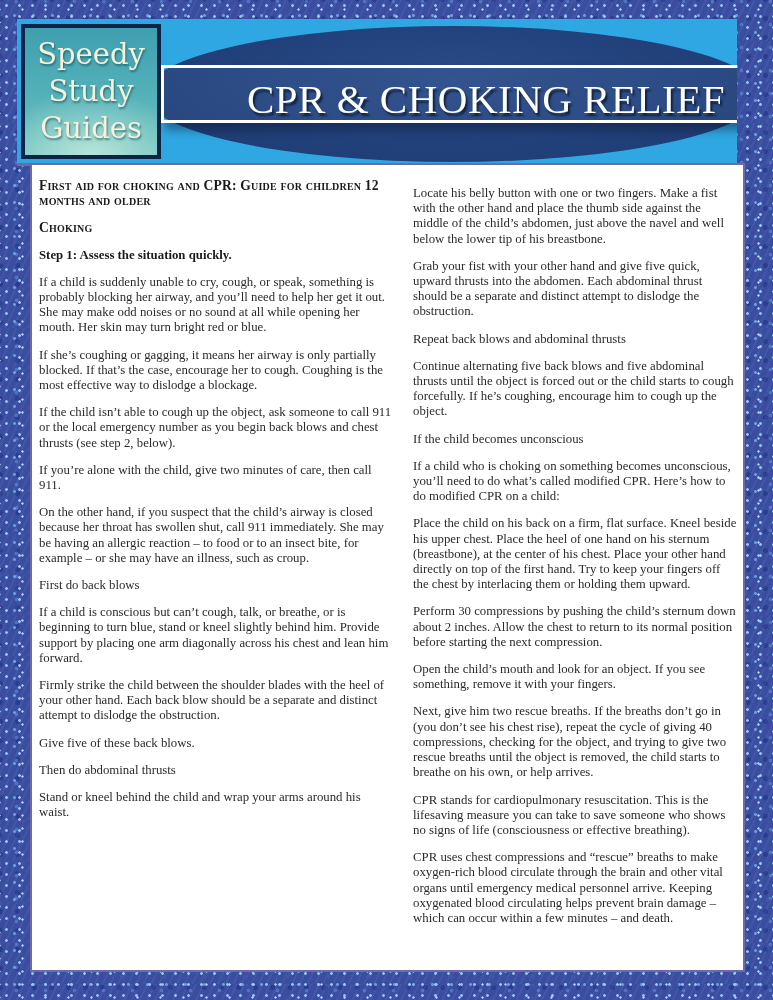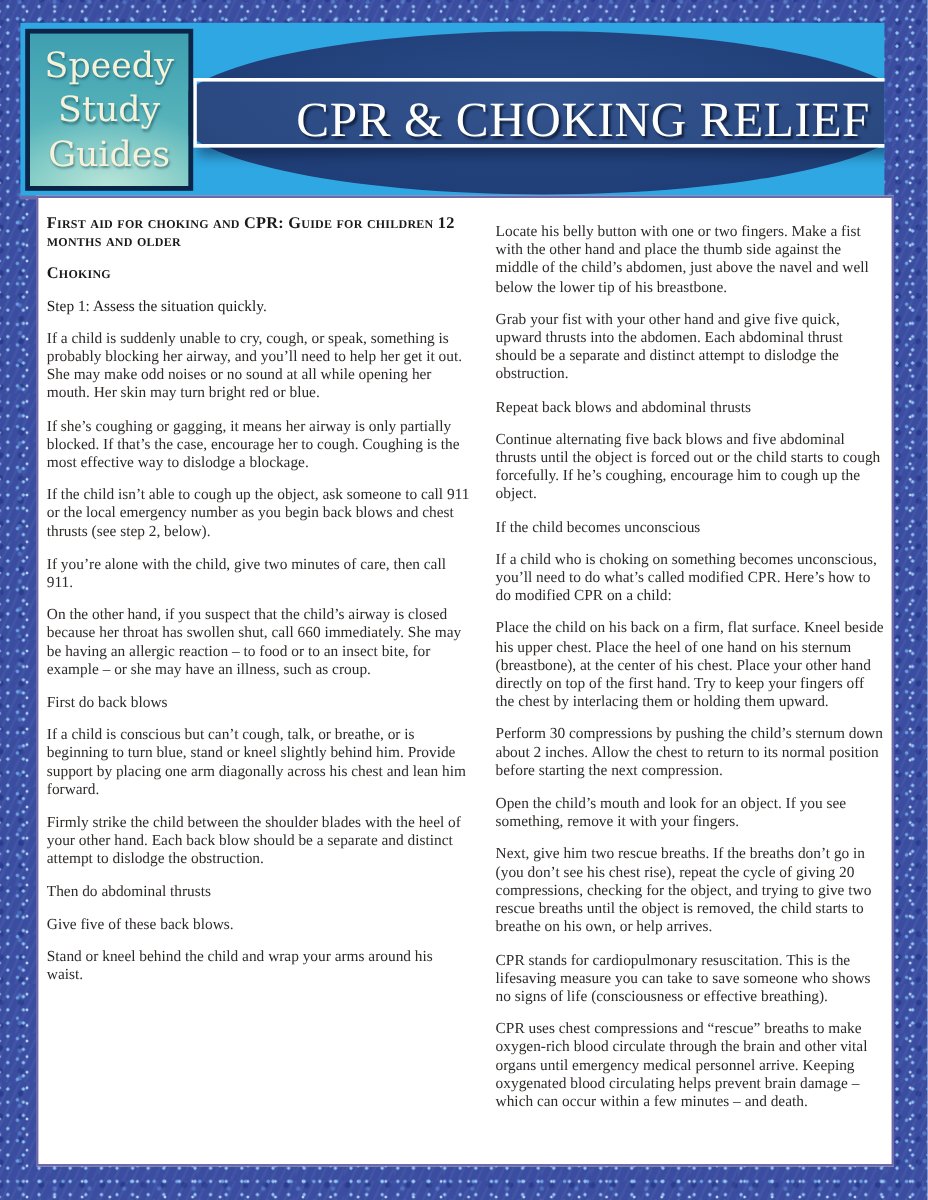--- a/index.html
+++ b/index.html
@@ -60,21 +60,21 @@
     color:#2d2a28;
   }
   .col { font-size:12.8px; line-height:15.2px; }
   .col.left  { width:353px; flex:none; }
   .col.right { flex:1; padding-top:8px; }
   .para { margin:0 0 12px 0; }
   .para.heading {
     font-weight:bold; font-variant:small-caps; letter-spacing:0.2px;
     color:#1c1a19; font-size:13.6px;
   }
-  .para.bold { font-weight:normal; color:#1c1a19; }
+  .para.bold { font-weight:bold; color:#1c1a19; }
 </style>
 </head>
 <body>
 
 <div class="page">
 
   <div class="band">
     <div class="ellipse"></div>
     <div class="title-frame">
       <span class="title-text">CPR &amp; CHOKING RELIEF</span>
@@ -89,37 +89,37 @@
 
   <div class="sheet">
     <div class="col left">
         <p class="para heading">First aid for choking and CPR: Guide for children 12 months and older</p>
         <p class="para heading">Choking</p>
         <p class="para bold">Step 1: Assess the situation quickly.</p>
         <p class="para normal">If a child is suddenly unable to cry, cough, or speak, something is probably blocking her airway, and you’ll need to help her get it out. She may make odd noises or no sound at all while opening her mouth. Her skin may turn bright red or blue.</p>
         <p class="para normal">If she’s coughing or gagging, it means her airway is only partially blocked. If that’s the case, encourage her to cough. Coughing is the most effective way to dislodge a blockage.</p>
         <p class="para normal">If the child isn’t able to cough up the object, ask someone to call 911 or the local emergency number as you begin back blows and chest thrusts (see step 2, below).</p>
         <p class="para normal">If you’re alone with the child, give two minutes of care, then call 911.</p>
-        <p class="para normal">On the other hand, if you suspect that the child’s airway is closed because her throat has swollen shut, call 660 immediately. She may be having an allergic reaction – to food or to an insect bite, for example – or she may have an illness, such as croup.</p>
+        <p class="para normal">On the other hand, if you suspect that the child’s airway is closed because her throat has swollen shut, call 911 immediately. She may be having an allergic reaction – to food or to an insect bite, for example – or she may have an illness, such as croup.</p>
         <p class="para normal">First do back blows</p>
         <p class="para normal">If a child is conscious but can’t cough, talk, or breathe, or is beginning to turn blue, stand or kneel slightly behind him. Provide support by placing one arm diagonally across his chest and lean him forward.</p>
         <p class="para normal">Firmly strike the child between the shoulder blades with the heel of your other hand. Each back blow should be a separate and distinct attempt to dislodge the obstruction.</p>
+        <p class="para normal">Give five of these back blows.</p>
         <p class="para normal">Then do abdominal thrusts</p>
-        <p class="para normal">Give five of these back blows.</p>
         <p class="para normal">Stand or kneel behind the child and wrap your arms around his waist.</p>
       </div>
     <div class="col right">
         <p class="para normal">Locate his belly button with one or two fingers. Make a fist with the other hand and place the thumb side against the middle of the child’s abdomen, just above the navel and well below the lower tip of his breastbone.</p>
         <p class="para normal">Grab your fist with your other hand and give five quick, upward thrusts into the abdomen. Each abdominal thrust should be a separate and distinct attempt to dislodge the obstruction.</p>
         <p class="para normal">Repeat back blows and abdominal thrusts</p>
         <p class="para normal">Continue alternating five back blows and five abdominal thrusts until the object is forced out or the child starts to cough forcefully. If he’s coughing, encourage him to cough up the object.</p>
         <p class="para normal">If the child becomes unconscious</p>
         <p class="para normal">If a child who is choking on something becomes unconscious, you’ll need to do what’s called modified CPR. Here’s how to do modified CPR on a child:</p>
         <p class="para normal">Place the child on his back on a firm, flat surface. Kneel beside his upper chest. Place the heel of one hand on his sternum (breastbone), at the center of his chest. Place your other hand directly on top of the first hand. Try to keep your fingers off the chest by interlacing them or holding them upward.</p>
         <p class="para normal">Perform 30 compressions by pushing the child’s sternum down about 2 inches. Allow the chest to return to its normal position before starting the next compression.</p>
         <p class="para normal">Open the child’s mouth and look for an object. If you see something, remove it with your fingers.</p>
-        <p class="para normal">Next, give him two rescue breaths. If the breaths don’t go in (you don’t see his chest rise), repeat the cycle of giving 20 compressions, checking for the object, and trying to give two rescue breaths until the object is removed, the child starts to breathe on his own, or help arrives.</p>
+        <p class="para normal">Next, give him two rescue breaths. If the breaths don’t go in (you don’t see his chest rise), repeat the cycle of giving 40 compressions, checking for the object, and trying to give two rescue breaths until the object is removed, the child starts to breathe on his own, or help arrives.</p>
         <p class="para normal">CPR stands for cardiopulmonary resuscitation. This is the lifesaving measure you can take to save someone who shows no signs of life (consciousness or effective breathing).</p>
         <p class="para normal">CPR uses chest compressions and “rescue” breaths to make oxygen-rich blood circulate through the brain and other vital organs until emergency medical personnel arrive. Keeping oxygenated blood circulating helps prevent brain damage – which can occur within a few minutes – and death.</p>
       </div>
   </div>
 
 </div>
 
 </body></html>

